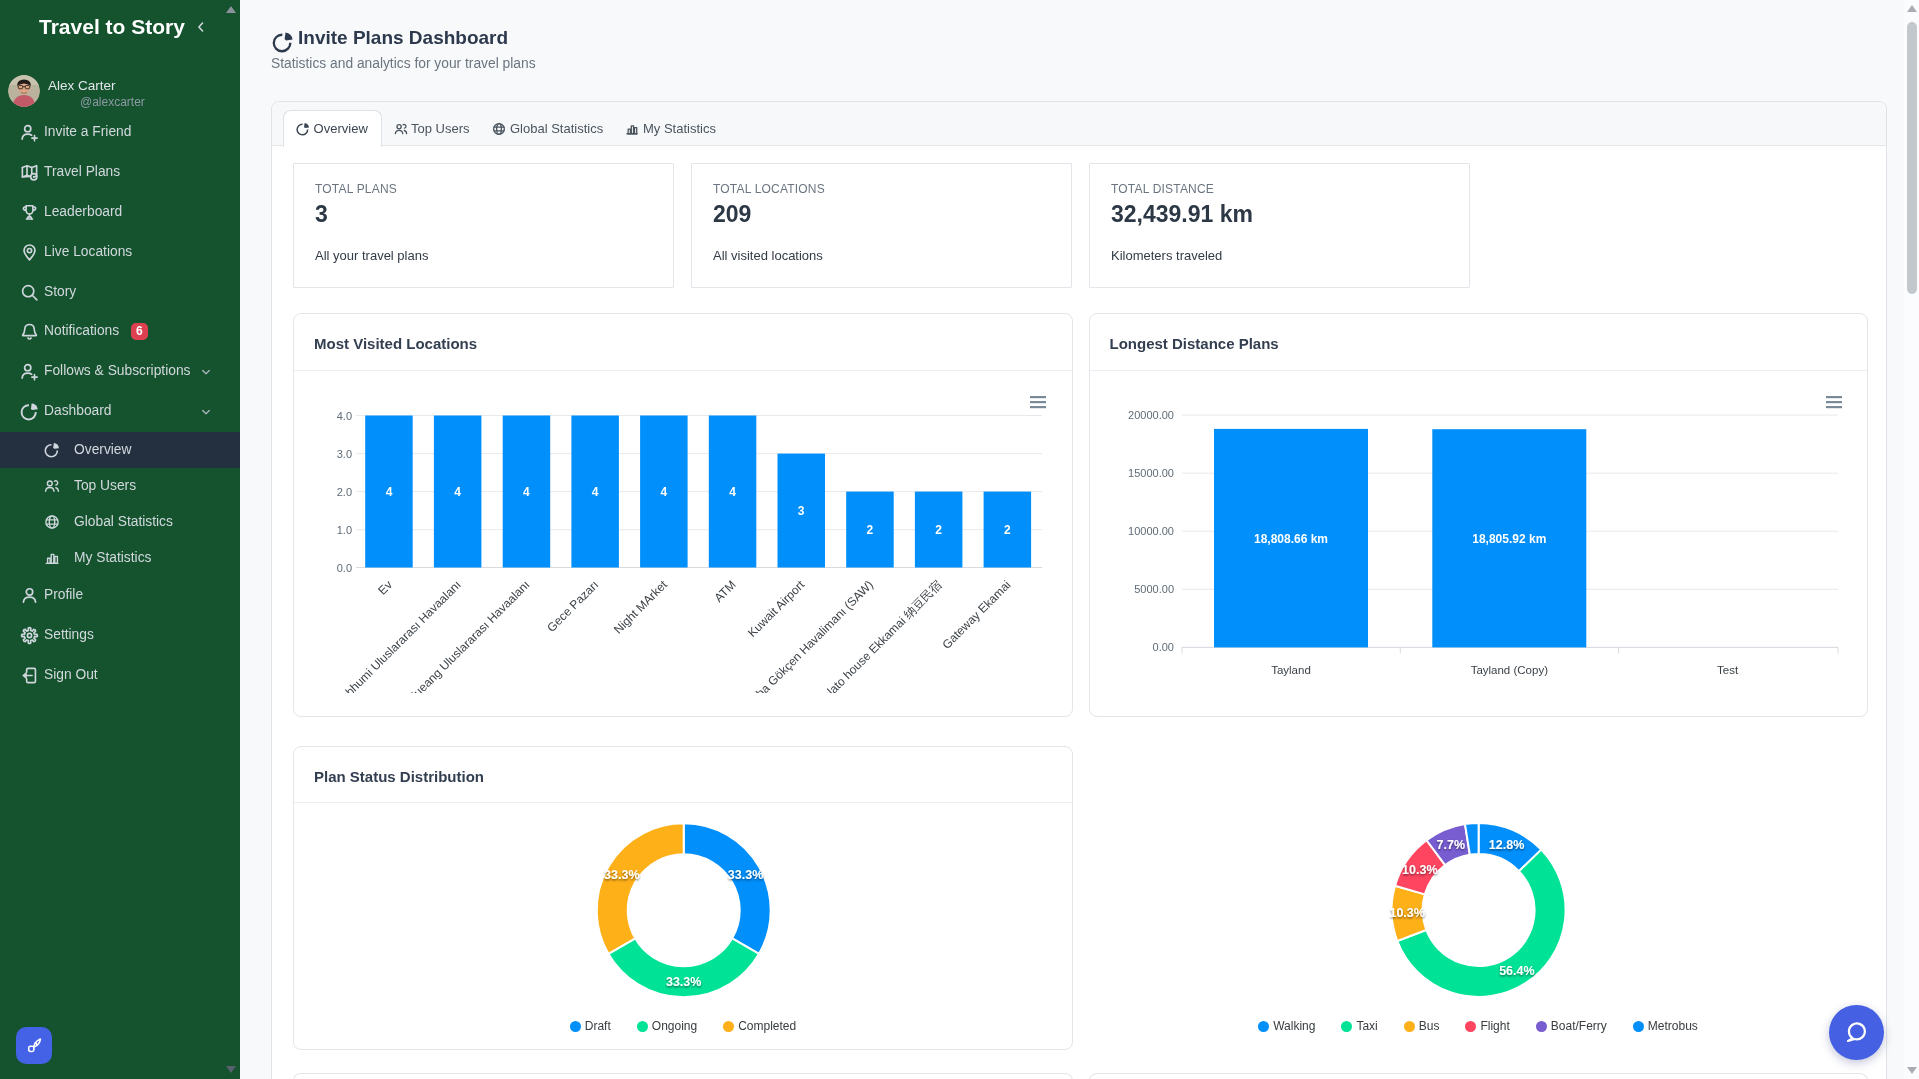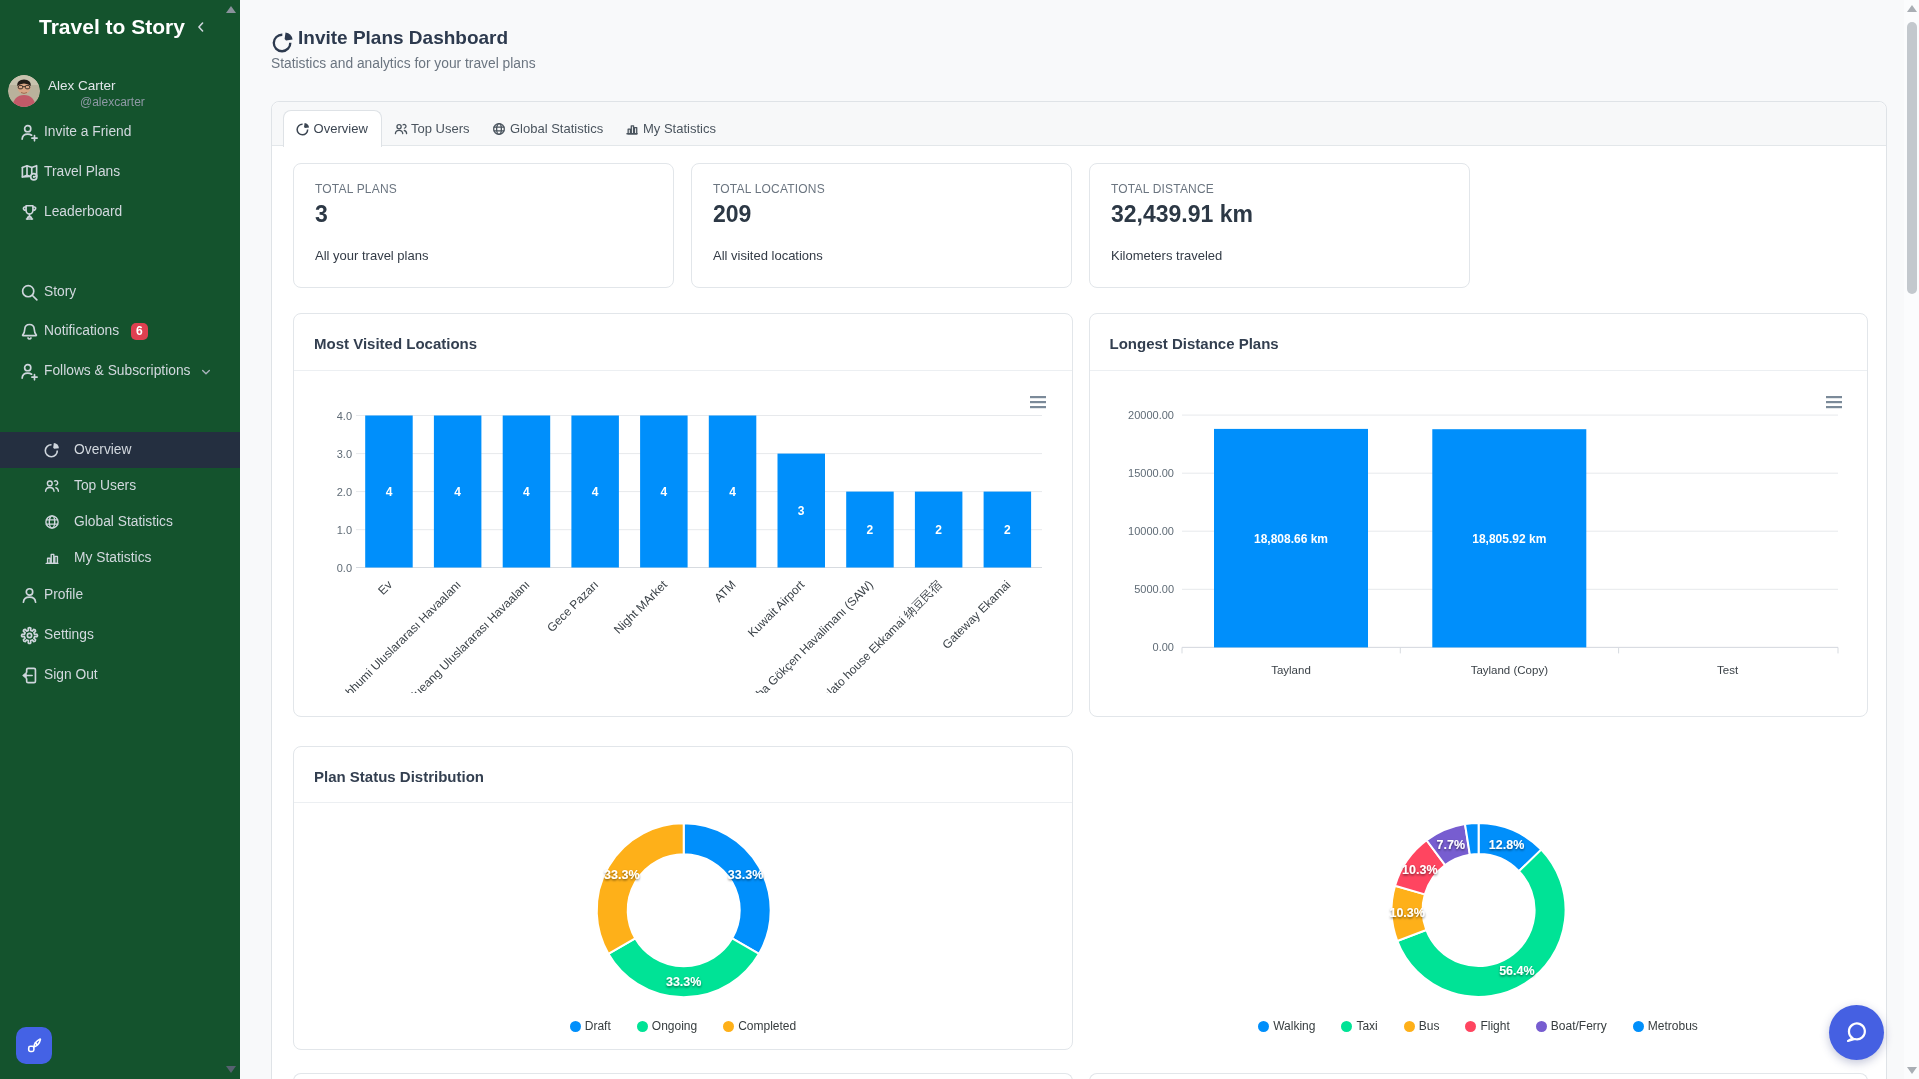--- a/index.html
+++ b/index.html
@@ -30,21 +30,21 @@
 .hicon { position:absolute; left:272px; top:31px; }
 .htitle { position:absolute; left:298px; top:27px; font-size:19px; font-weight:bold; color:#2d3a4e; }
 .hsub { position:absolute; left:271px; top:56px; font-size:13.8px; color:#6b7580; }
 
 .bigcard { position:absolute; left:271px; top:101px; width:1616px; height:1000px; background:#fff; border:1px solid #dfe3e7; border-radius:8px 8px 0 0; }
 .tabstrip { position:absolute; left:272px; top:102px; width:1614px; height:43.5px; background:#f7f8f9; border-bottom:1px solid #e3e7ea; border-radius:8px 8px 0 0; }
 .tab-active { position:absolute; left:283.4px; top:109.5px; width:98.4px; height:37px; background:#fff; border:1px solid #dee2e6; border-bottom:none; border-radius:8px 8px 0 0; }
 .tabic { position:absolute; top:122px; }
 .tabtx { position:absolute; top:121px; font-size:13px; line-height:16px; }
 
-.scard { position:absolute; top:163px; width:381px; height:125px; background:#fff; border:1px solid #e2e6ea; border-radius:8px; }
+.scard { position:absolute; top:163px; width:381px; height:125px; background:#fff; border:1px solid #e2e6ea; border-radius:1px; }
 .slabel { position:absolute; left:21px; top:18px; font-size:12px; color:#6b7580; letter-spacing:.2px; }
 .snum { position:absolute; left:21px; top:37px; font-size:23px; font-weight:bold; color:#2c3845; }
 .sdesc { position:absolute; left:21px; top:84px; font-size:13px; color:#333b46; }
 
 .ccard { position:absolute; background:#fff; border:1px solid #e2e6ea; border-radius:8px; }
 .ctitle { position:absolute; left:20px; top:21px; font-size:15px; font-weight:bold; color:#333f50; }
 .ccard::after { content:""; position:absolute; left:0; top:55.5px; width:100%; height:1px; background:#eceff2; }
 
 svg.chart { position:absolute; overflow:visible; }
 .ylab { font-size:11px; fill:#5f6b76; font-family:"Liberation Sans",sans-serif; }
@@ -114,20 +114,27 @@
       <span class="sic"><svg width="19" height="19" viewBox="0 0 16 16" fill="none">
           <path d="M5.1,2.3 H10.9 V6.2 A2.9,3.1 0 0 1 5.1,6.2 Z" stroke="#cfd6dd" stroke-width="1.4" stroke-linecap="round" stroke-linejoin="round" fill="none"></path>
           <path d="M5.1,3.4 H3.8 A1.15,1.15 0 1 0 4.6,5.9" stroke="#cfd6dd" stroke-width="1.4" stroke-linecap="round" stroke-linejoin="round" fill="none"></path>
           <path d="M10.9,3.4 H12.2 A1.15,1.15 0 1 1 11.4,5.9" stroke="#cfd6dd" stroke-width="1.4" stroke-linecap="round" stroke-linejoin="round" fill="none"></path>
           <path d="M8,9.6 V11.5" stroke="#cfd6dd" stroke-width="1.4" stroke-linecap="round" stroke-linejoin="round" fill="none"></path>
           <path d="M5.5,13.5 H10.5" stroke="#cfd6dd" stroke-width="1.4" stroke-linecap="round" stroke-linejoin="round" fill="none"></path>
           <path d="M6.2,13.5 C6.3,12.2 7,11.5 8,11.5 C9,11.5 9.7,12.2 9.8,13.5" stroke="#cfd6dd" stroke-width="1.4" stroke-linecap="round" stroke-linejoin="round" fill="none"></path>
         </svg></span>
       <span class="stx">Leaderboard</span>
     </div>
+    <div class="srow" style="top:233px">
+      <span class="sic"><svg width="19" height="19" viewBox="0 0 16 16" fill="none">
+          <path d="M8,14.2 C5.1,11 3.4,8.5 3.4,6.3 A4.6,4.6 0 0 1 12.6,6.3 C12.6,8.5 10.9,11 8,14.2 Z" stroke="#cfd6dd" stroke-width="1.4" stroke-linecap="round" stroke-linejoin="round" fill="none"></path>
+          <circle cx="8" cy="6.4" r="1.8" stroke="#cfd6dd" stroke-width="1.4" stroke-linecap="round" stroke-linejoin="round" fill="none"></circle>
+        </svg></span>
+      <span class="stx">Live Locations</span>
+    </div>
     <div class="srow" style="top:273px">
       <span class="sic"><svg width="19" height="19" viewBox="0 0 16 16" fill="none">
           <circle cx="6.9" cy="6.9" r="4.7" stroke="#cfd6dd" stroke-width="1.4" stroke-linecap="round" stroke-linejoin="round" fill="none"></circle>
           <path d="M10.5,10.5 L14.2,14.2" stroke="#cfd6dd" stroke-width="1.4" stroke-linecap="round" stroke-linejoin="round" fill="none"></path>
         </svg></span>
       <span class="stx">Story</span>
     </div>
     <div class="srow" style="top:312px">
       <span class="sic"><svg width="19" height="19" viewBox="0 0 16 16" fill="none">
           <path d="M8,2.1 C5.6,2.1 4.1,3.8 4,6.1 C3.9,8.7 3.2,9.9 2.3,10.9 A0.35,0.35 0 0 0 2.6,11.5 H13.4 A0.35,0.35 0 0 0 13.7,10.9 C12.8,9.9 12.1,8.7 12,6.1 C11.9,3.8 10.4,2.1 8,2.1 Z" stroke="#cfd6dd" stroke-width="1.4" stroke-linecap="round" stroke-linejoin="round" fill="none"></path>
@@ -136,20 +143,30 @@
       <span class="stx">Notifications</span>
       <span class="sbadge">6</span>
     </div>
     <div class="srow" style="top:352px">
       <span class="sic"><svg width="19" height="19" viewBox="0 0 16 16" fill="none">
           <circle cx="6.5" cy="4.8" r="2.6" stroke="#cfd6dd" stroke-width="1.4" stroke-linecap="round" stroke-linejoin="round" fill="none"></circle>
           <path d="M1.8,13.6 C2,10.6 4,9.3 6.5,9.3 C8,9.3 9,9.7 9.8,10.3" stroke="#cfd6dd" stroke-width="1.4" stroke-linecap="round" stroke-linejoin="round" fill="none"></path>
           <path d="M12.2,10.6 V15 M10,12.8 H14.4" stroke="#cfd6dd" stroke-width="1.4" stroke-linecap="round" stroke-linejoin="round" fill="none"></path>
         </svg></span>
       <span class="stx">Follows &amp; Subscriptions</span>
+      <span class="schev"><svg width="14" height="14" viewBox="0 0 16 16" fill="none">
+          <path d="M4.2,6.4 L8,10 L11.8,6.4" stroke="#aab3bd" stroke-width="1.6" stroke-linecap="round" stroke-linejoin="round" fill="none"></path>
+        </svg></span>
+    </div>
+    <div class="srow" style="top:392px">
+      <span class="sic"><svg width="19" height="19" viewBox="0 0 16 16" fill="none">
+          <path d="M13.30,8.49 A6.0,6.0 0 1 1 7.51,2.70" fill="none" stroke="#cfd6dd" stroke-width="1.61" stroke-linecap="butt"></path>
+          <path d="M9.17,5.81 L9.84,1.06 A6.0,6.0 0 0 1 14.94,6.16 L10.19,6.83 Z" fill="#cfd6dd"></path>
+        </svg></span>
+      <span class="stx">Dashboard</span>
       <span class="schev"><svg width="14" height="14" viewBox="0 0 16 16" fill="none">
           <path d="M4.2,6.4 L8,10 L11.8,6.4" stroke="#aab3bd" stroke-width="1.6" stroke-linecap="round" stroke-linejoin="round" fill="none"></path>
         </svg></span>
     </div>
     <div class="srow sub active" style="top:432px">
       <span class="sic2"><svg width="16" height="16" viewBox="0 0 16 16" fill="none">
           <path d="M13.30,8.49 A6.0,6.0 0 1 1 7.51,2.70" fill="none" stroke="#cfd6dd" stroke-width="1.61" stroke-linecap="butt"></path>
           <path d="M9.17,5.81 L9.84,1.06 A6.0,6.0 0 0 1 14.94,6.16 L10.19,6.83 Z" fill="#cfd6dd"></path>
         </svg></span>
       <span class="stx2">Overview</span>

